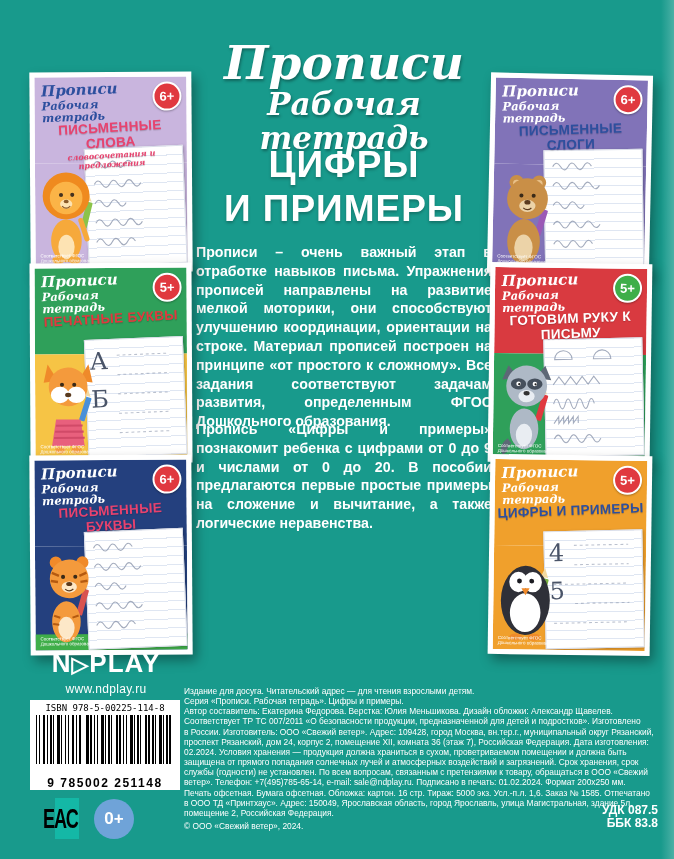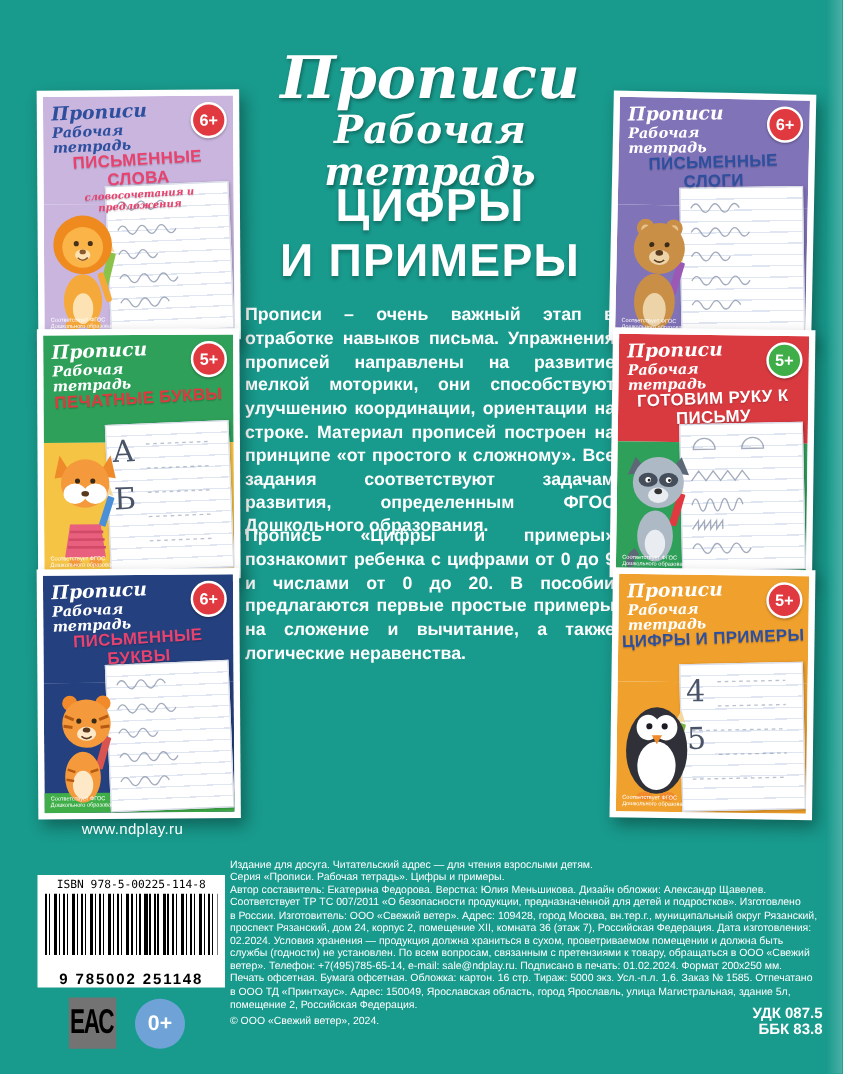--- a/index.html
+++ b/index.html
@@ -62,22 +62,22 @@
   .logo-site{margin-top:6px;font-size:12px;font-weight:400;letter-spacing:0.3px;}
   .barcode{position:absolute;left:30px;top:700px;width:150px;height:90px;background:#fff;
        display:flex;flex-direction:column;align-items:center;padding-top:3px;box-sizing:border-box;}
   .isbn{font-family:"DejaVu Sans Mono",monospace;font-weight:400;font-size:9px;color:#000;}
   .bars{width:138px;height:50px;margin-top:2px;
        background:repeating-linear-gradient(90deg,#000 0 1.5px,#fff 1.5px 3px,
          #000 3px 4px,#fff 4px 7px,#000 7px 9.5px,#fff 9.5px 11px,
          #000 11px 12px,#fff 12px 14.5px);}
   .bc-digits{margin-top:12px;font-size:12px;font-weight:700;letter-spacing:1.5px;color:#000;}
   .marks-row{position:absolute;left:55px;top:798px;display:flex;align-items:center;gap:15px;}
-  .eac-box{width:38px;height:41px;background:#737373;display:flex;align-items:center;
-       justify-content:flex-start;}
+  .eac-box{width:24px;height:41px;background:#14b8a6;display:flex;align-items:center;
+       justify-content:flex-end;}
   .eac-text{color:#000;font-weight:700;font-size:19px;font-family:"Liberation Sans",sans-serif;
        transform:scaleY(1.45) scaleX(0.95);letter-spacing:-1px;}
   .age-circle{width:40px;height:40px;border-radius:50%;background:#6fa3d8;color:#fff;
        display:flex;align-items:center;justify-content:center;font-weight:700;font-size:17px;}
 
   
   .imprint{position:absolute;left:184px;top:686px;width:480px;color:#fff;
        font-size:8.4px;line-height:10.15px;}
   .imprint-line{white-space:nowrap;}
   .imprint-line.bold{font-weight:400;}
@@ -369,20 +369,23 @@
           <circle cx="37" cy="33" r="2.4" fill="#1c1c22"></circle>
         <polygon points="27,40 35,40 31,47" fill="#f08a2a"></polygon>
         <ellipse cx="22" cy="88" rx="6.5" ry="3.5" fill="#f08a2a"></ellipse>
           <ellipse cx="40" cy="88" rx="6.5" ry="3.5" fill="#f08a2a"></ellipse>
       </svg>
       <div class="fgos">Соответствует ФГОС Дошкольного образования</div>
     </div>
   </div>
 
   <div class="logo">
+    <div class="logo-main">
+      <span>N</span><span class="tri">▷</span><span>PLAY</span>
+    </div>
     <div class="logo-site">www.ndplay.ru</div>
   </div>
 
   <div class="barcode">
     <div class="isbn">ISBN 978-5-00225-114-8</div>
     <div class="bars"></div>
     <div class="bc-digits">9 785002 251148</div>
   </div>
 
   <div class="marks-row">
@@ -395,20 +398,21 @@
   </div>
 
   <div class="imprint">
     <div class="imprint-line">Издание для досуга. Читательский адрес — для чтения взрослыми детям.</div>
     <div class="imprint-line bold">Серия «Прописи. Рабочая тетрадь». Цифры и примеры.</div>
     <div class="imprint-line">Автор составитель: Екатерина Федорова. Верстка: Юлия Меньшикова. Дизайн обложки: Александр Щавелев.</div>
     <div class="imprint-line">Соответствует ТР ТС 007/2011 «О безопасности продукции, предназначенной для детей и подростков». Изготовлено</div>
     <div class="imprint-line">в России. Изготовитель: ООО «Свежий ветер». Адрес: 109428, город Москва, вн.тер.г., муниципальный округ Рязанский,</div>
     <div class="imprint-line">проспект Рязанский, дом 24, корпус 2, помещение XII, комната 36 (этаж 7), Российская Федерация. Дата изготовления:</div>
     <div class="imprint-line">02.2024. Условия хранения — продукция должна храниться в сухом, проветриваемом помещении и должна быть</div>
+    <div class="imprint-line">защищена от прямого попадания солнечных лучей и атмосферных воздействий и загрязнений. Срок хранения, срок</div>
     <div class="imprint-line">службы (годности) не установлен. По всем вопросам, связанным с претензиями к товару, обращаться в ООО «Свежий</div>
     <div class="imprint-line">ветер». Телефон: +7(495)785-65-14, e-mail: sale@ndplay.ru. Подписано в печать: 01.02.2024. Формат 200x250 мм.</div>
     <div class="imprint-line">Печать офсетная. Бумага офсетная. Обложка: картон. 16 стр. Тираж: 5000 экз. Усл.-п.л. 1,6. Заказ № 1585. Отпечатано</div>
     <div class="imprint-line">в ООО ТД «Принтхаус». Адрес: 150049, Ярославская область, город Ярославль, улица Магистральная, здание 5л,</div>
     <div class="imprint-line">помещение 2, Российская Федерация.</div>
     <div class="imprint-line copyright">© ООО «Свежий ветер», 2024.</div>
   </div>
 
   <div class="codes">
     <div>УДК 087.5</div>

